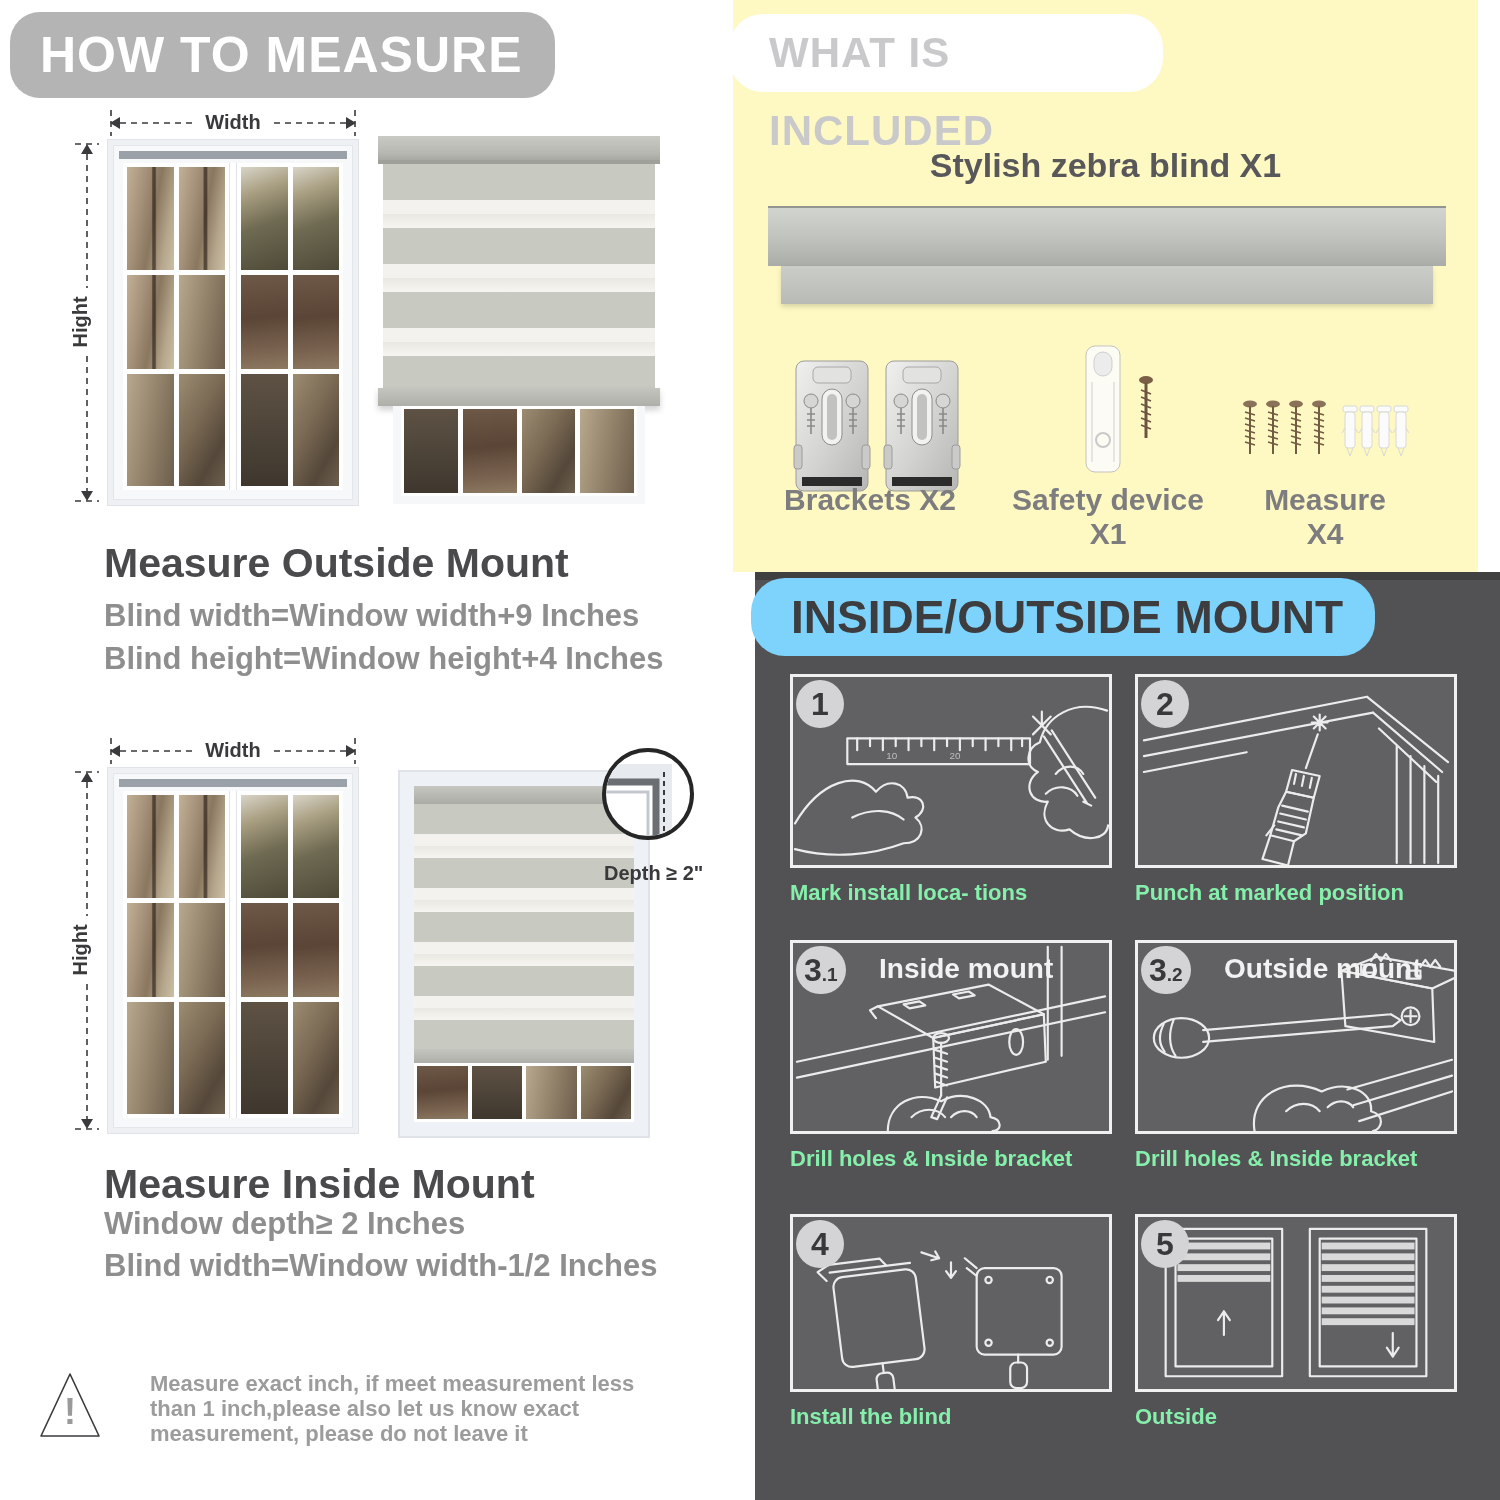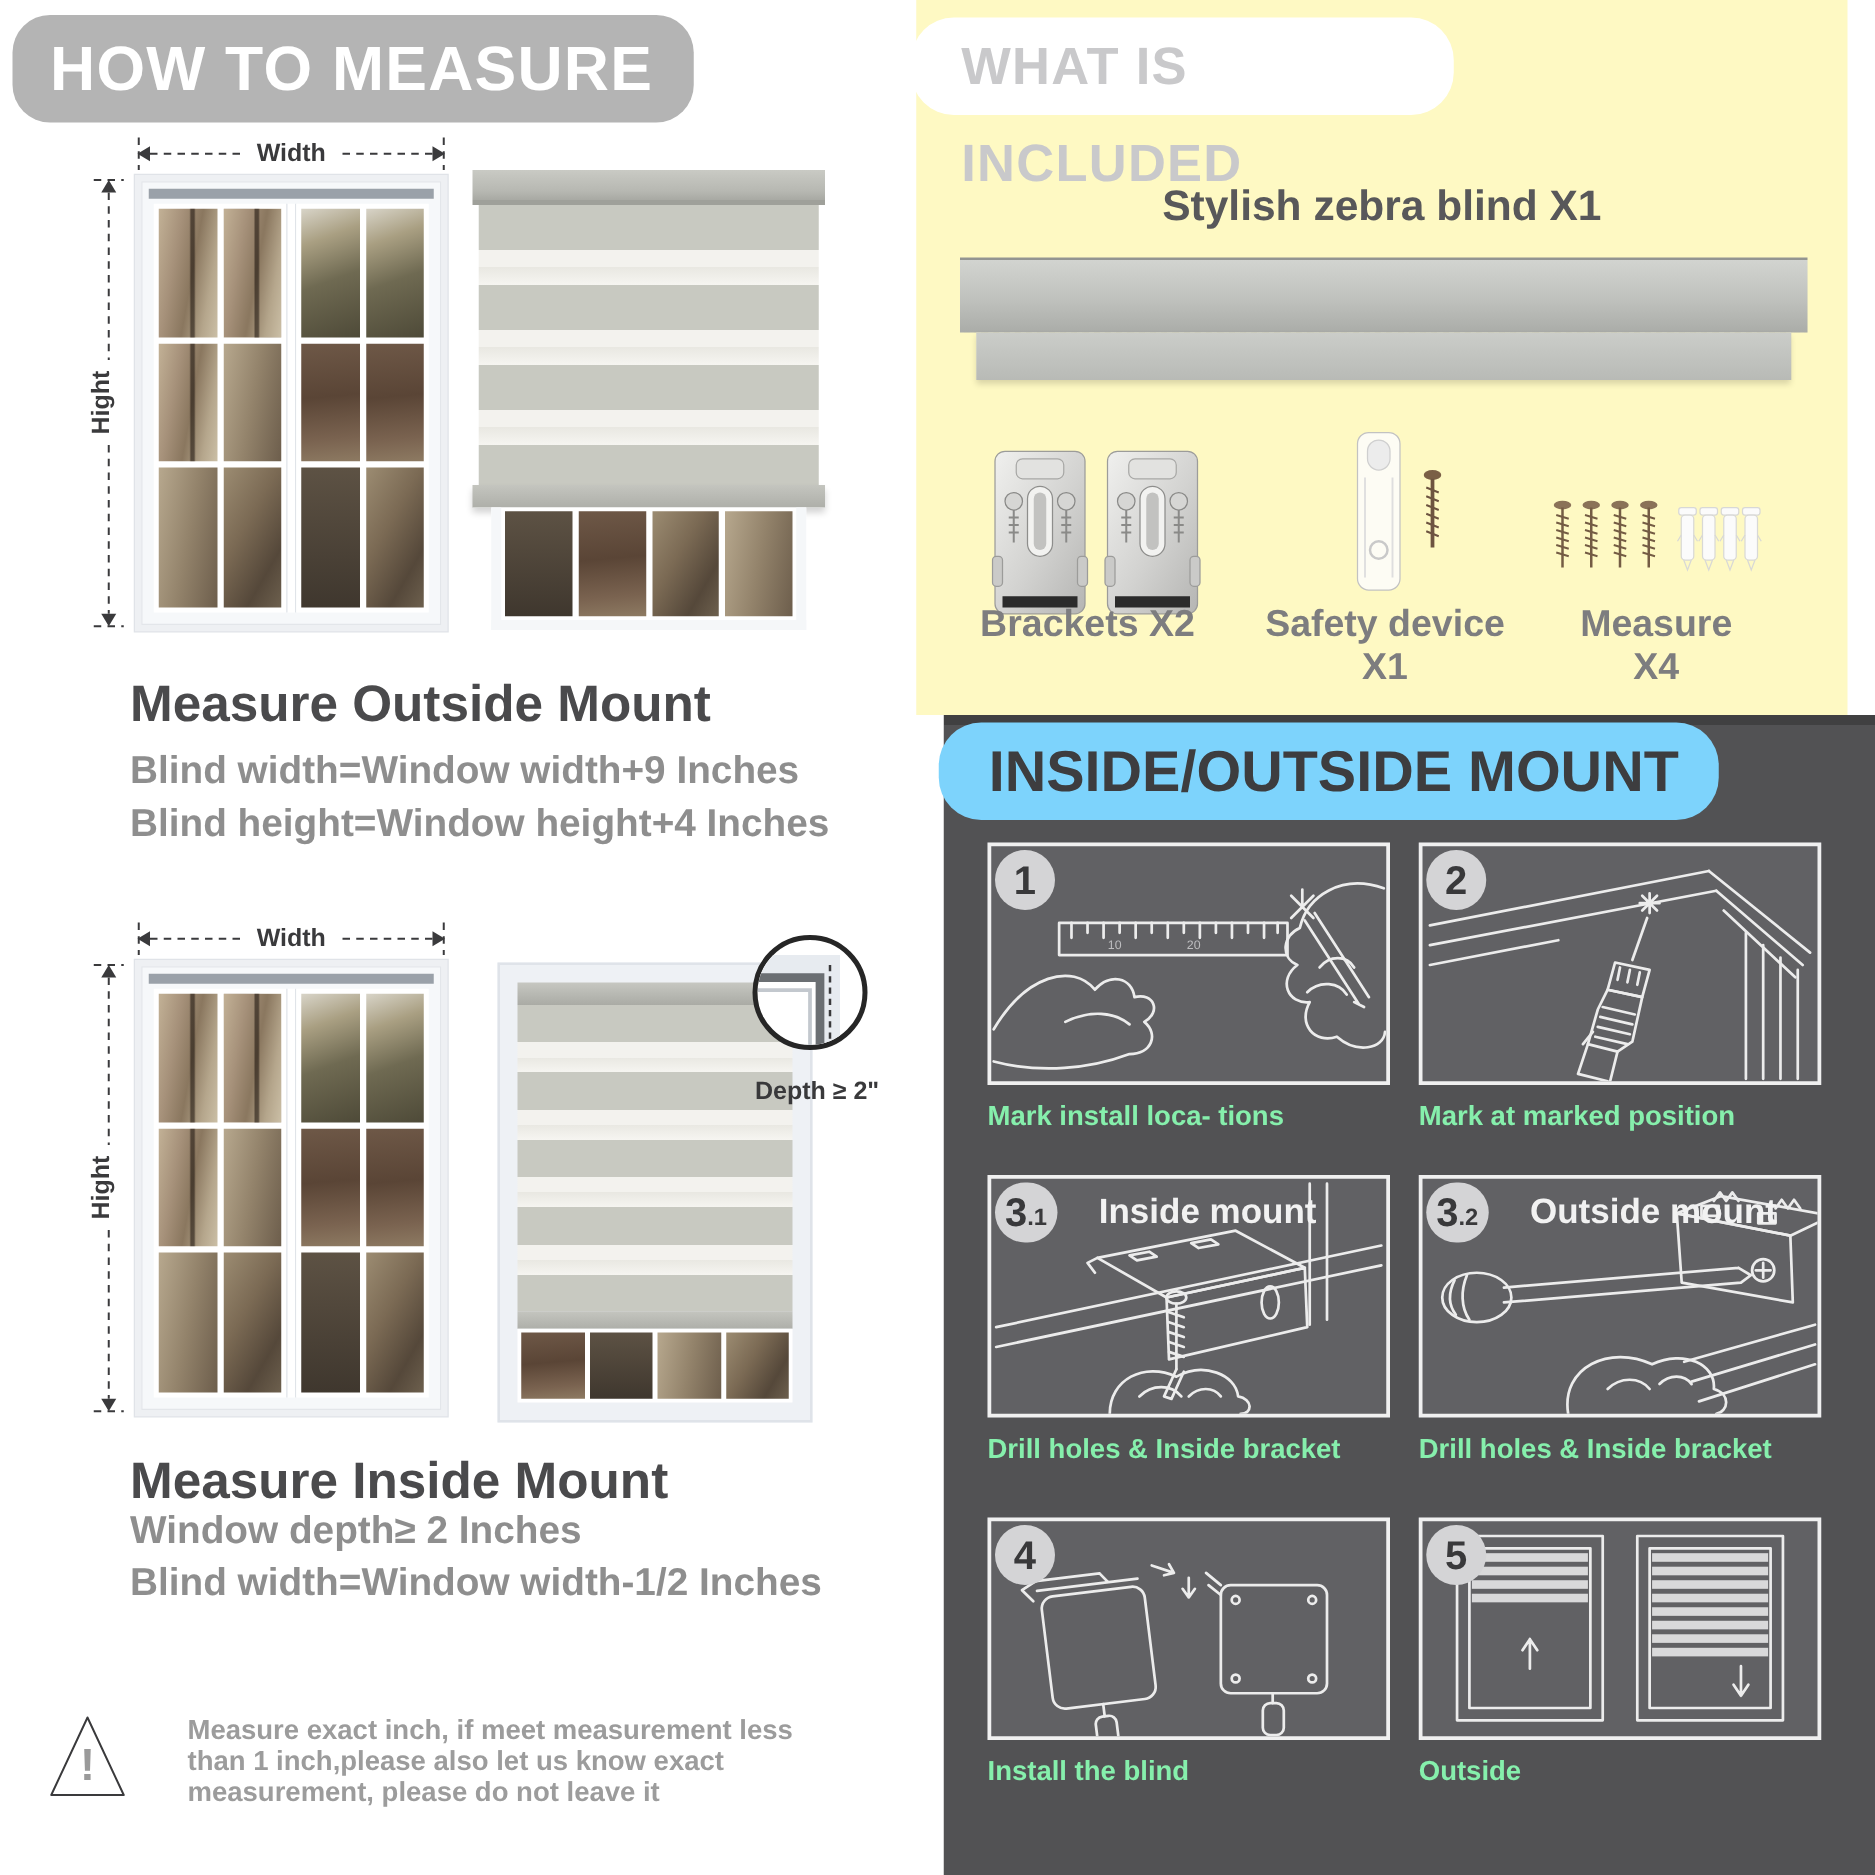--- a/index.html
+++ b/index.html
@@ -388,21 +388,21 @@
         <path d="M146 130 l26 6 M144 138 l26 6 M142 146 l26 6 M140 154 l26 6" stroke-width="1.4"></path>
         <path d="M158 166 L152 190 M134 160 L126 184 M126 184 L150 190 M138 150 l-8 10"></path>
       </svg>
       <div class="badge">
         <span class="n">2</span>
           <span class="sub"></span>
       </div>
       <div class="ptitle"></div>
     </div>
     <div class="caption" style="left:35px;top:308px">Mark install loca- tions</div>
-    <div class="caption" style="left:380px;top:308px">Mark at  marked position</div>
+    <div class="caption" style="left:380px;top:308px">Punch at  marked position</div>
 
     <div class="panel" style="left:35px;top:368px;height:194px">
       <svg class="art" viewBox="0 0 320 190" preserveAspectRatio="none">
         <path d="M4 120 L316 54 M4 136 L316 70"></path>
         <path d="M258 4 V118 M272 4 V114" stroke-width="1.6"></path>
         <path d="M86 64 L198 42 L254 72 L142 96 Z"></path>
         <path d="M112 62 l16 -3 l6 4 l-16 3 Z M162 52 l16 -3 l6 4 l-16 3 Z" stroke-width="1.5"></path>
         <path d="M142 96 L254 72 L256 120 L144 146 Z"></path>
         <ellipse cx="226" cy="100" rx="7" ry="13"></ellipse>
         <path d="M86 64 l-8 4 l6 8"></path>

